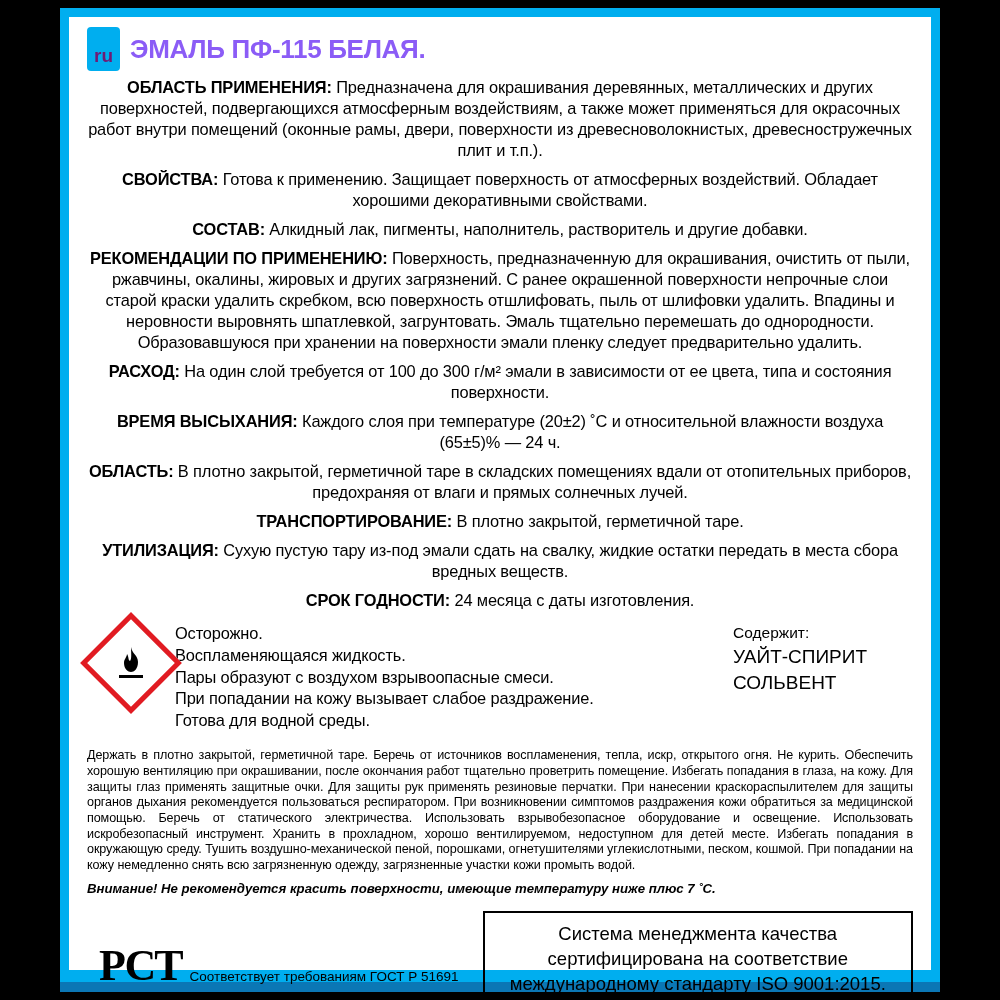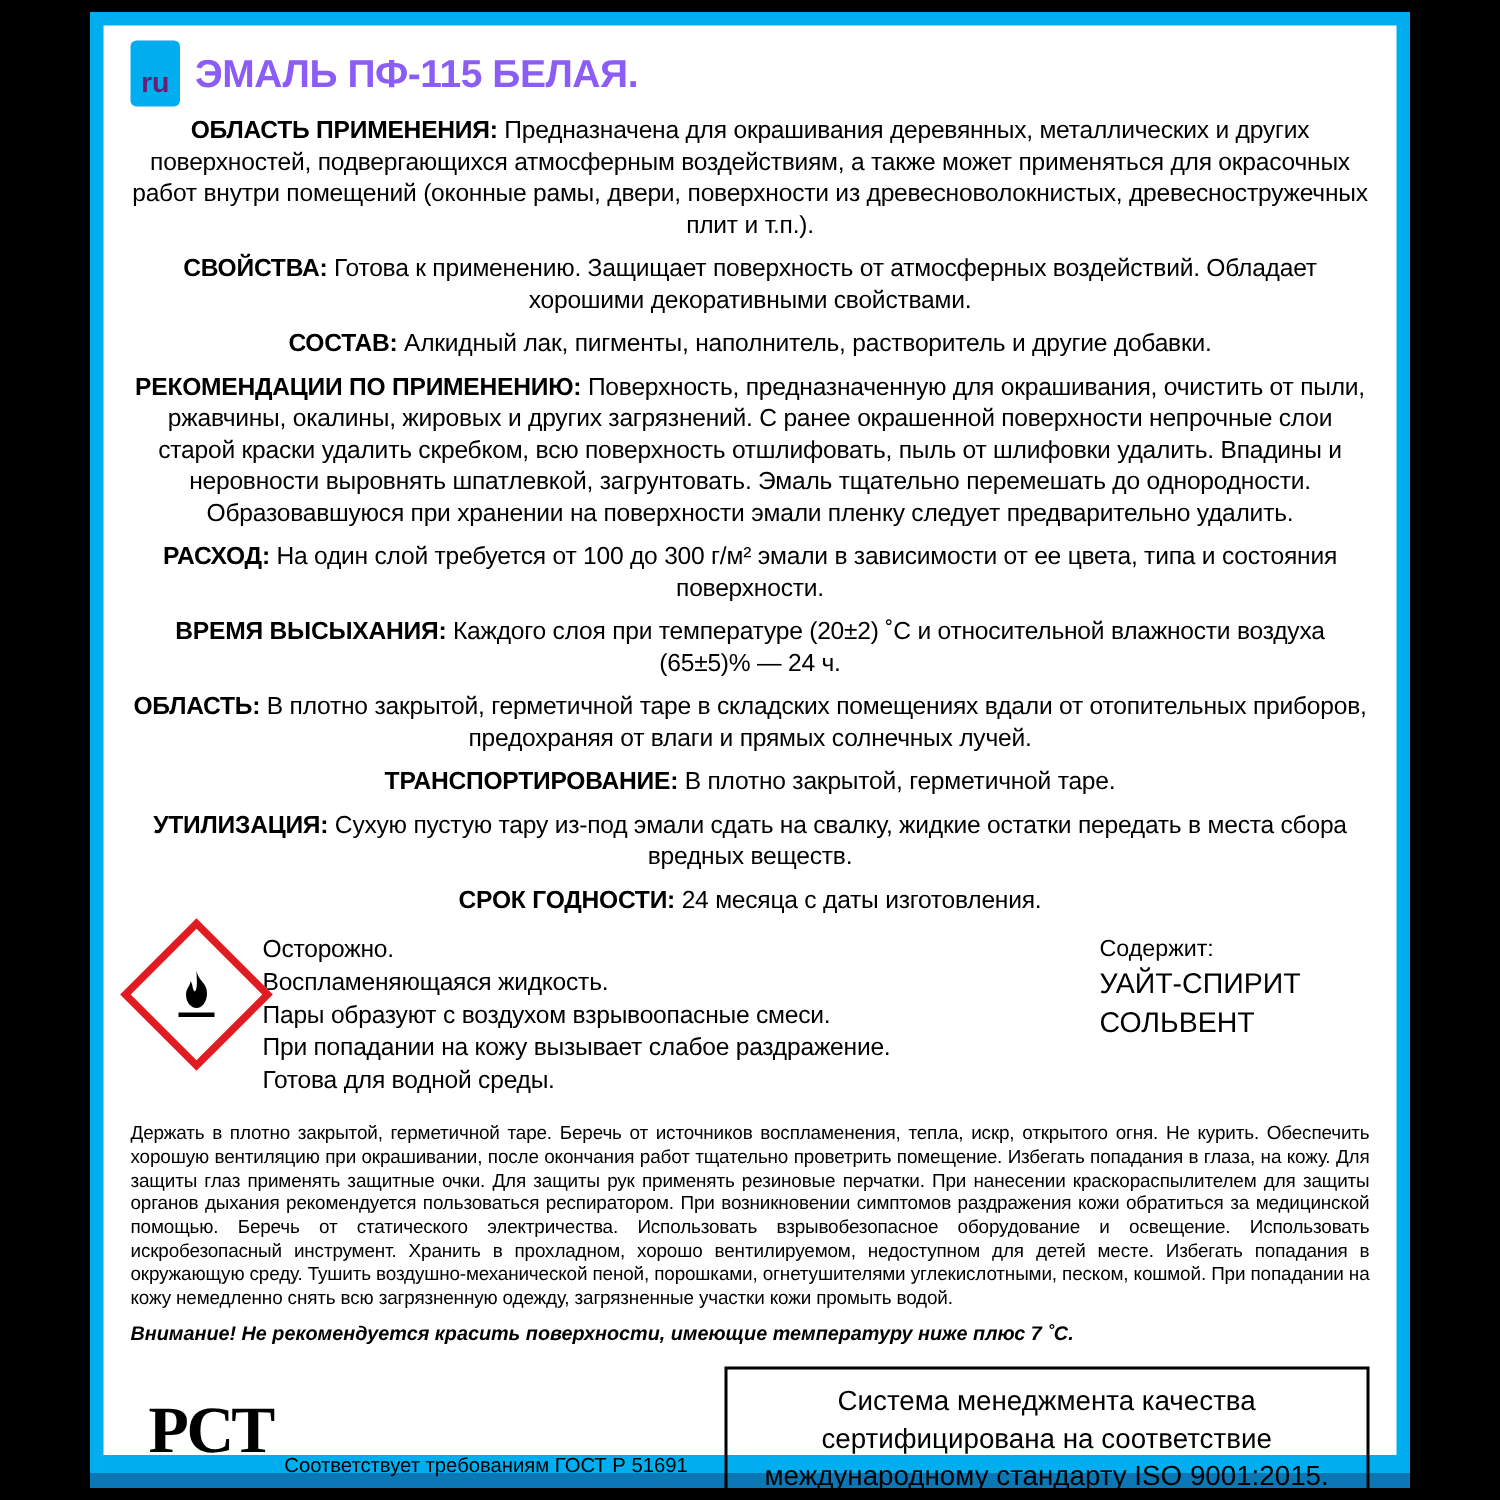--- a/index.html
+++ b/index.html
@@ -189,21 +189,21 @@
 
   
   .footer {
     display: flex;
     align-items: center;
     margin-top: 14px;
     gap: 14px;
   }
   .pct-mark {
     display: flex;
-    align-items: flex-start;
+    align-items: flex-end;
     gap: 8px;
     flex: 0 0 auto;
     padding-left: 12px;
   }
   .pct-logo {
     font-size: 44px;
     font-weight: bold;
     font-family: "Liberation Serif", serif;
     line-height: 0.95;
     letter-spacing: -2px;

